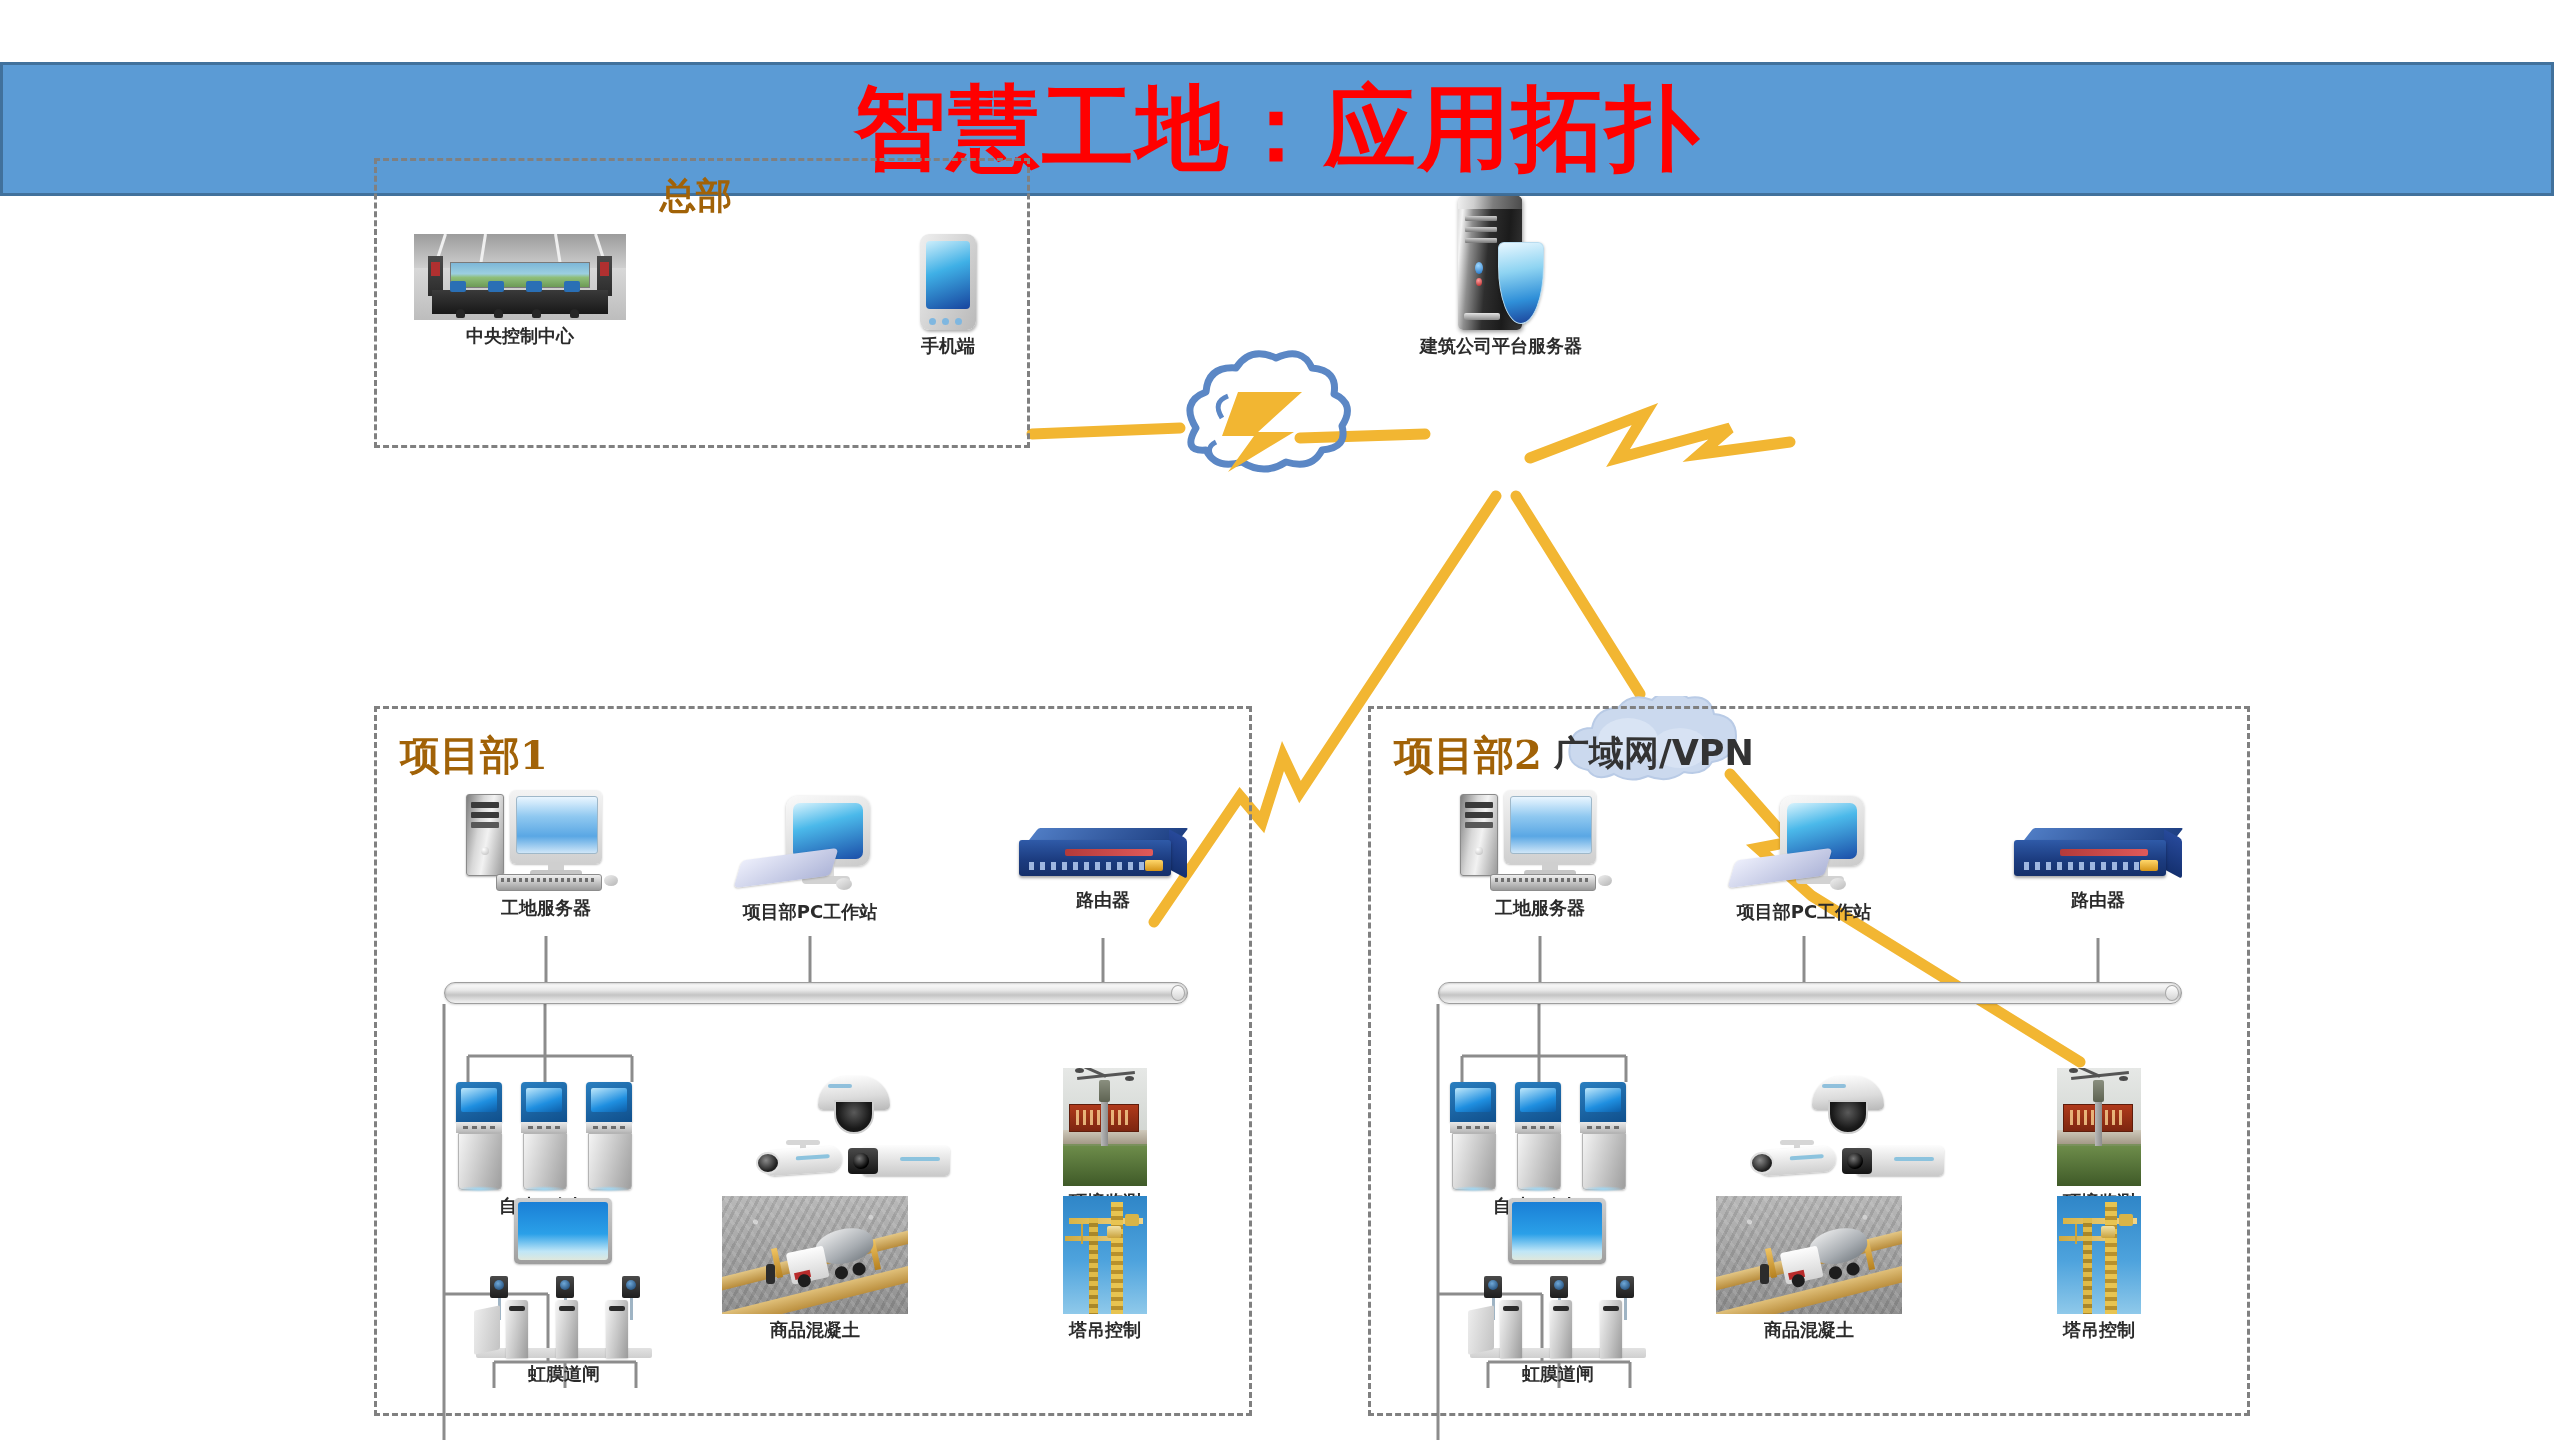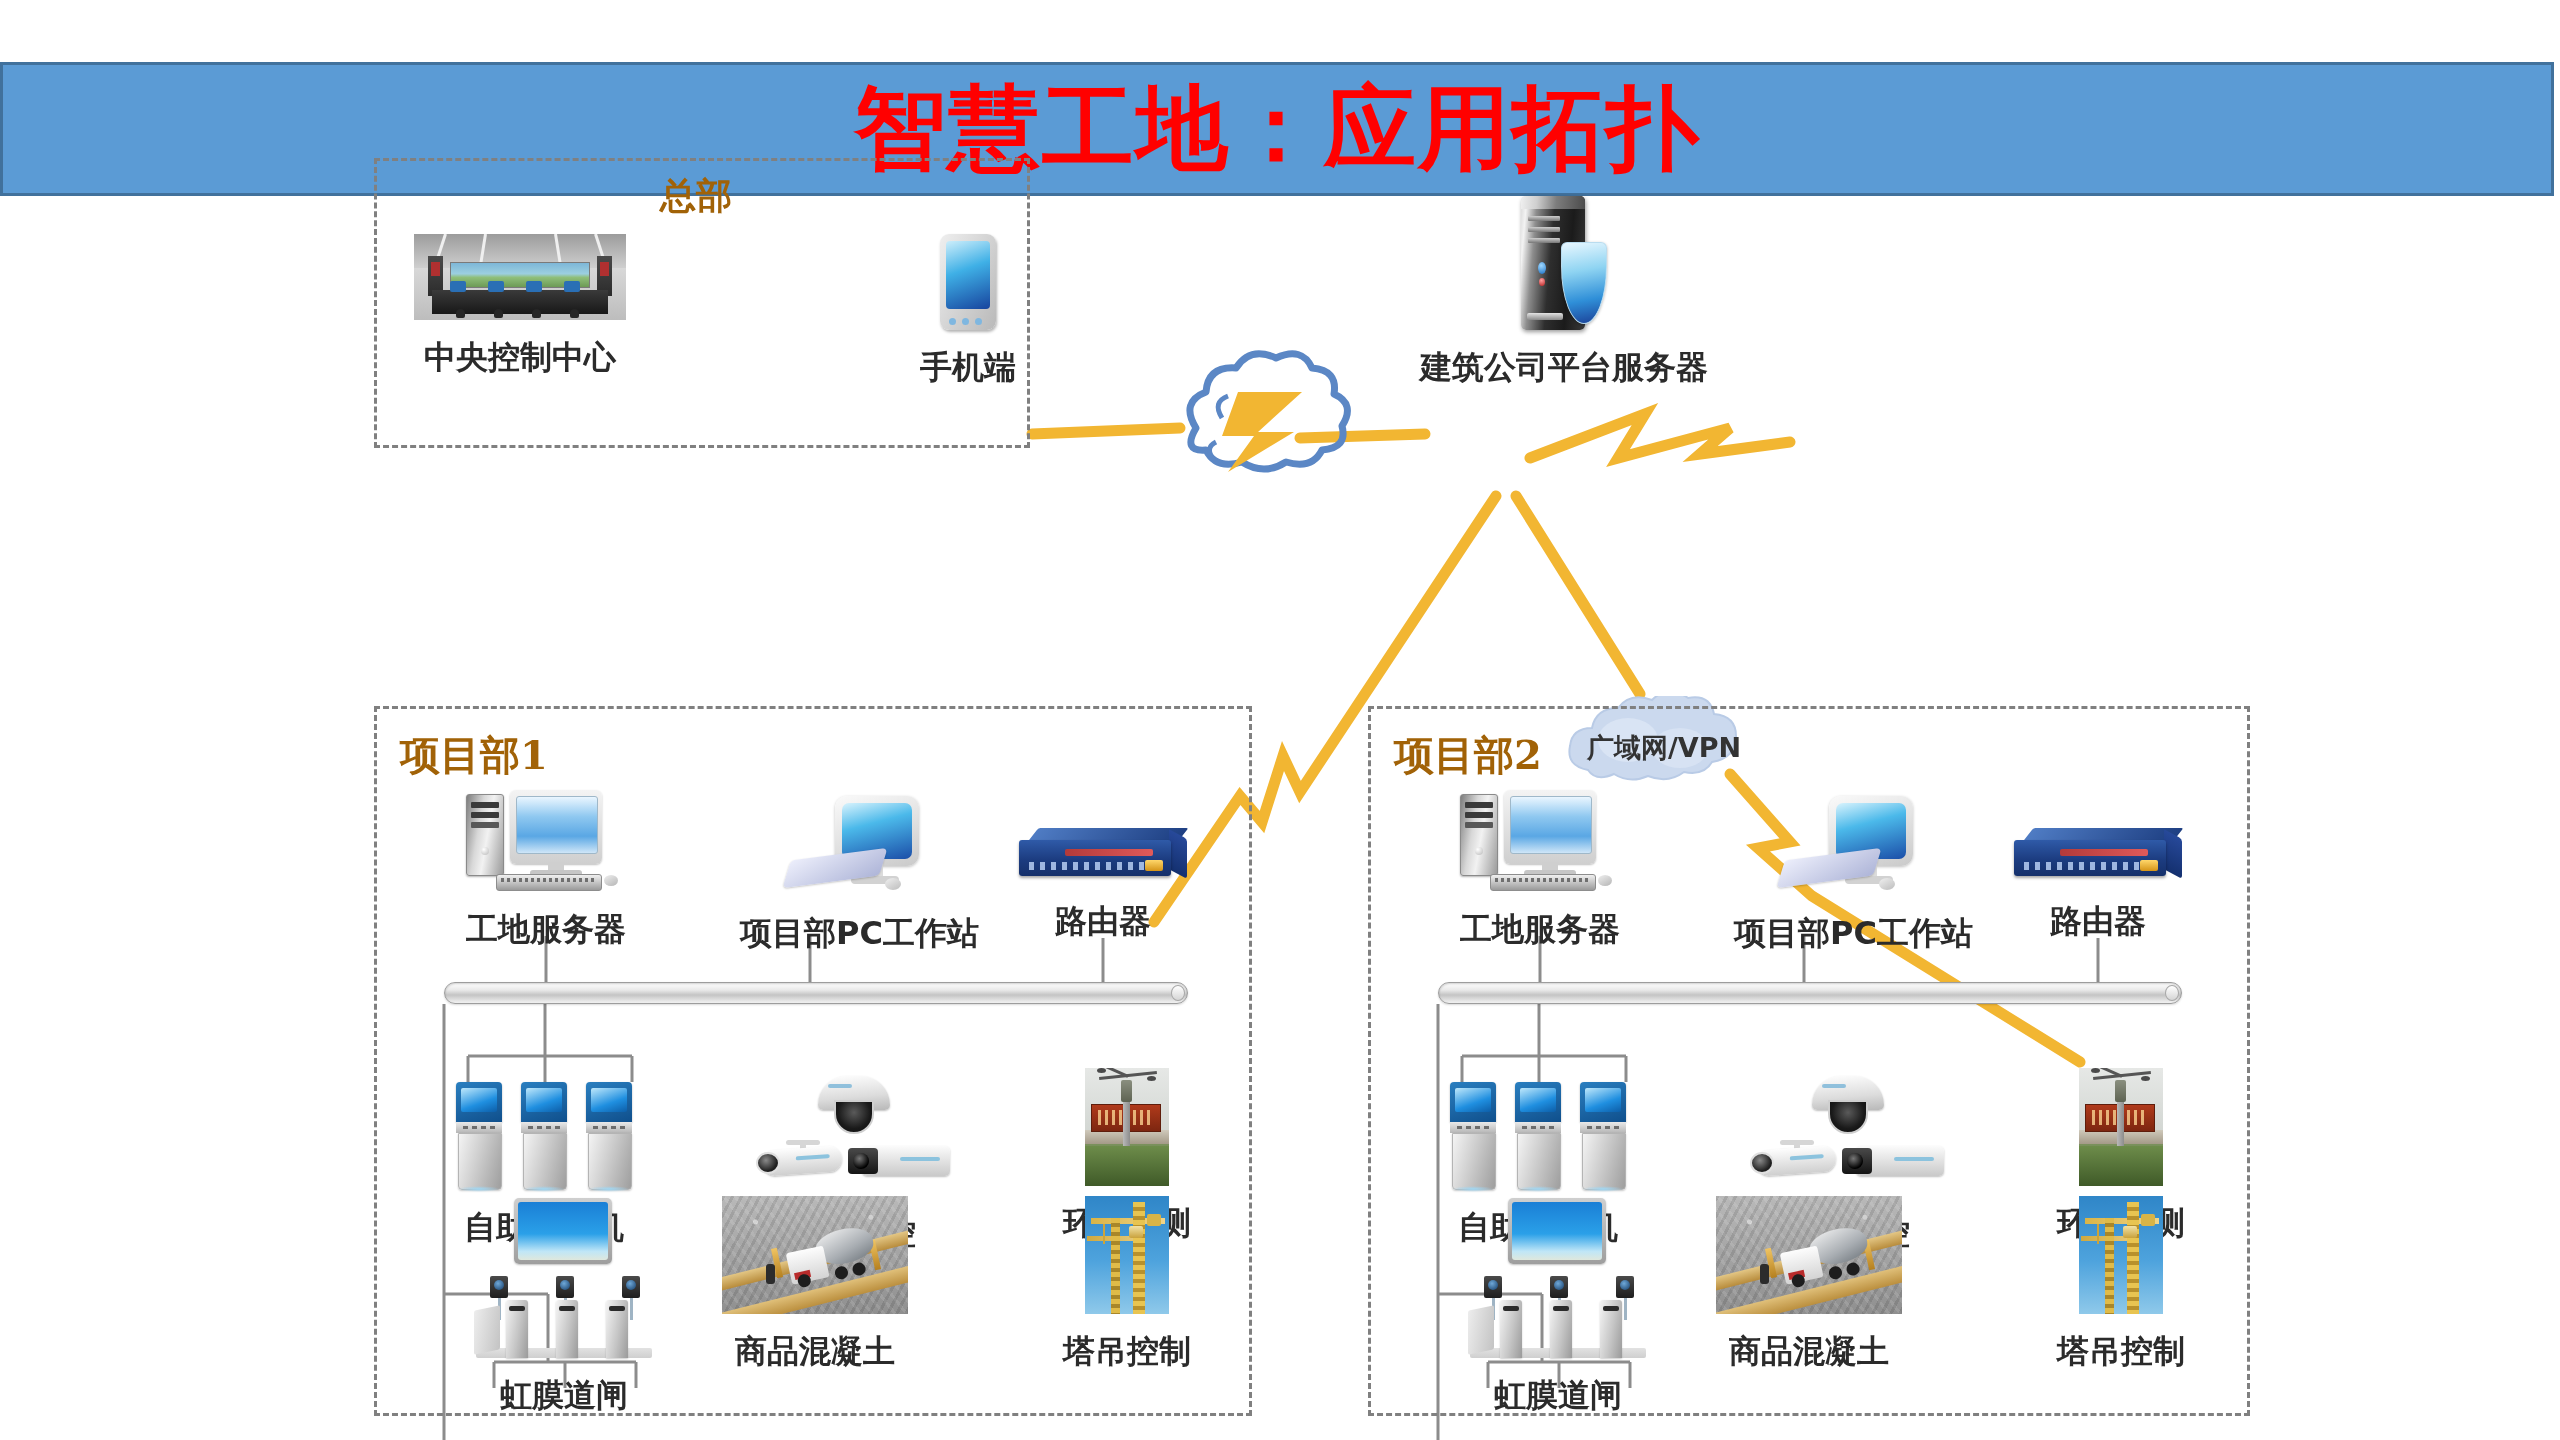--- a/index.html
+++ b/index.html
@@ -25,21 +25,21 @@
   svg.wires{position:absolute;left:0;top:0;width:2560px;height:1244px;pointer-events:none;}
   
   .group{position:absolute;border:3px dashed #808080;box-sizing:border-box;}
   .group-title{
     position:absolute;font-weight:bold;color:#a16207;white-space:nowrap;
     font-family:"DejaVu Serif","Liberation Serif",serif;
   }
   
   .node{position:absolute;display:flex;flex-direction:column;align-items:center;}
   .node .label{
-    margin-top:16px;font-size:32px;color:#2b2b2b;white-space:nowrap;font-weight:bold;
+    margin-top:4px;font-size:18px;color:#2b2b2b;white-space:nowrap;font-weight:bold;
     font-family:"DejaVu Sans","Liberation Sans",sans-serif;
   }
   .art{position:relative;}
 
   
   .ctrl-room{width:212px;height:86px;position:relative;overflow:hidden;
     background:linear-gradient(180deg,#c9c9c9 0%,#d8d8d8 40%,#bdbdbd 100%);}
   .ctrl-room .ceil{position:absolute;left:0;top:0;width:100%;height:34px;
     background:linear-gradient(180deg,#9c9c9c,#cfcfcf);}
   .ctrl-room .beam{position:absolute;top:0;width:3px;height:34px;background:#efefef;transform-origin:top;}
@@ -292,22 +292,22 @@
   
   .bus{position:absolute;height:22px;border-radius:11px;
     background:linear-gradient(180deg,#ffffff 0%,#e9e9e9 35%,#c4c4c4 60%,#f3f3f3 100%);
     border:1px solid #9d9d9d;box-sizing:border-box;
     box-shadow:0 1px 2px rgba(0,0,0,.18) inset, 0 1px 2px rgba(0,0,0,.15);}
   .bus::after{content:"";position:absolute;right:2px;top:2px;width:14px;height:16px;border-radius:50%;
     background:linear-gradient(180deg,#fff,#d5d5d5);border:1px solid #a8a8a8;box-sizing:border-box;}
 
   
   .wancloud{position:absolute;width:220px;height:110px;}
-  .wancloud .lbl{position:absolute;left:0;top:34px;width:220px;text-align:center;
-    font-size:27px;color:#333;white-space:nowrap;z-index:3;font-weight:bold;
+  .wancloud .lbl{position:absolute;left:0;top:34px;width:220px;text-align:left;
+    font-size:35px;color:#333;white-space:nowrap;z-index:3;font-weight:bold;
     font-family:"DejaVu Sans","Liberation Sans",sans-serif;}
 </style>
 </head>
 <body>
 
 <div class="banner">
   <div class="banner-title">智慧工地：应用拓扑</div>
 </div>
 
 <div class="canvas">

